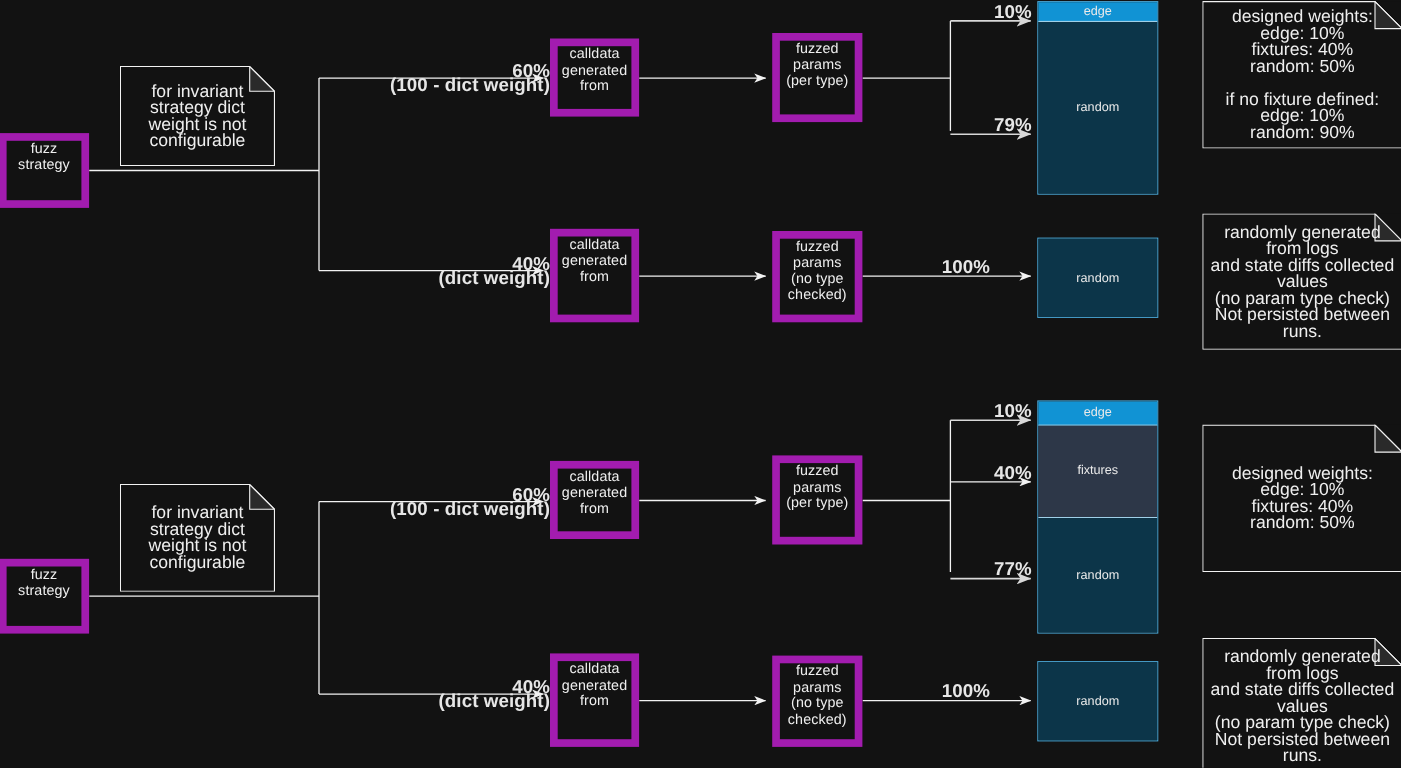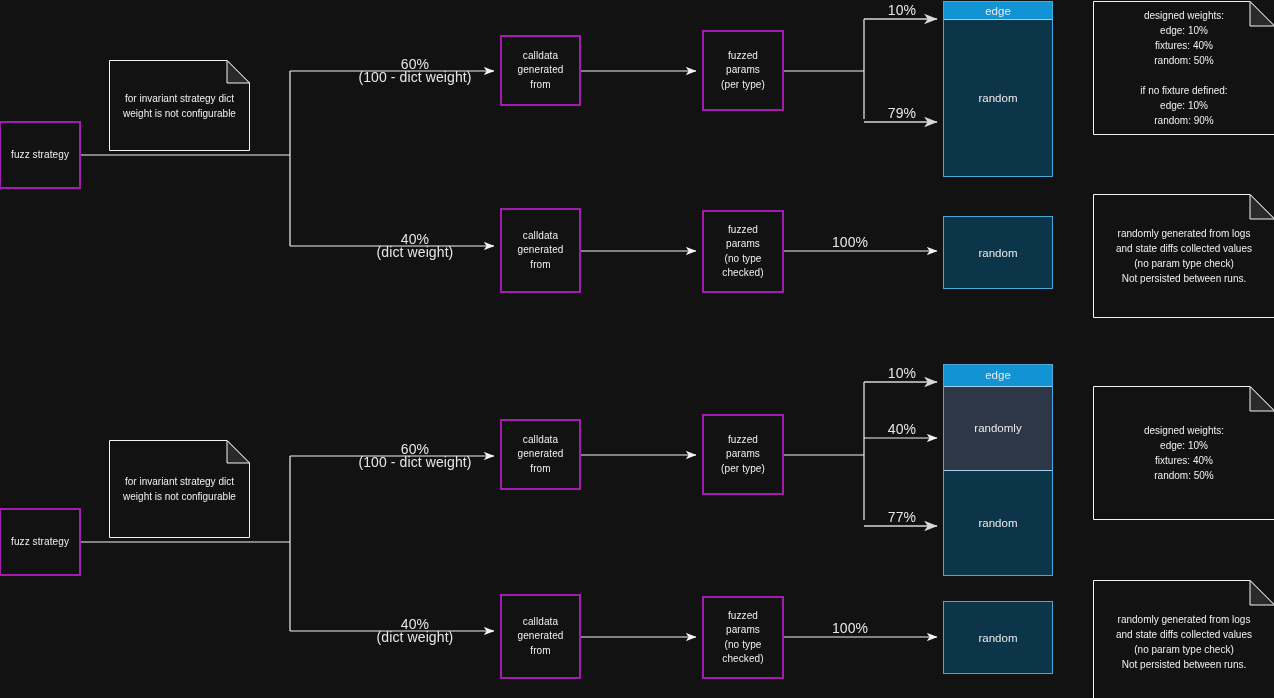--- a/index.html
+++ b/index.html
@@ -7,40 +7,40 @@
     width:1274px;height:698px;position:relative;overflow:hidden;
     font-family:"Liberation Sans", sans-serif;
     color:#e8e8e8;
   }
   .canvas{position:absolute;left:0;top:0;width:1274px;height:698px;}
   .svg-layer{position:absolute;left:0;top:0;width:1274px;height:698px;pointer-events:none;}
 
   
   .node{
     position:absolute;
-    border:2px solid #a21caf;
+    border:7px solid #a21caf;
     background:#121212;
     box-sizing:border-box;
-    display:flex;align-items:center;justify-content:center;
+    display:flex;align-items:flex-start;justify-content:center;
     text-align:center;
-    font-size:10px;
+    font-size:13px;
     line-height:14.5px;
     color:#efefef;
     white-space:pre-line;
     letter-spacing:0.1px;
   }
 
   
   .note{
     position:absolute;
     box-sizing:border-box;
     background:#121212;
     display:flex;align-items:center;justify-content:center;
     text-align:center;
-    font-size:10px;
+    font-size:16px;
     line-height:15px;
     color:#efefef;
     white-space:pre-line;
   }
   .note .note-body{position:relative;z-index:2;padding:0 6px;}
   .note .note-svg{position:absolute;left:0;top:0;width:100%;height:100%;z-index:1;}
 
   
   .stack{
     position:absolute;
@@ -51,26 +51,27 @@
   .seg{
     box-sizing:border-box;
     display:flex;align-items:center;justify-content:center;
     font-size:11.5px;color:#eaeaea;
     border-bottom:1px solid #9fd0e8;
   }
   .seg:last-child{border-bottom:none;}
 
   .edgelabel{
     position:absolute;
-    font-size:14px;
+    font-size:17px;
     color:#e6e6e6;
-    text-align:center;
+    text-align:right;
     line-height:13px;
     white-space:pre-line;
     letter-spacing:0.1px;
+    font-weight:bold;
   }
 </style>
 </head>
 <body>
 
 <div class="canvas">
 
   <svg class="svg-layer" viewBox="0 0 1274 698">
     <defs>
       <marker id="arrW" markerWidth="9" markerHeight="7" refX="8.6" refY="3.5" orient="auto">
@@ -250,21 +251,21 @@
   <div class="edgelabel" style="left:866px;top:367px;width:72px;"><span>10%</span></div>
   <div class="edgelabel" style="left:866px;top:423px;width:72px;"><span>40%</span></div>
   <div class="edgelabel" style="left:866px;top:511px;width:72px;"><span>77%</span></div>
   <div class="edgelabel" style="left:800px;top:622px;width:100px;"><span>100%</span></div>
 
   <div class="stack" style="left:943px;top:364px;width:110px;height:212px;">
     <div class="seg" style="flex:10 1 0;background:#1193d4;">
       <span>edge</span>
     </div>
     <div class="seg" style="flex:40 1 0;background:#2d3748;">
-      <span>randomly</span>
+      <span>fixtures</span>
     </div>
     <div class="seg" style="flex:50 1 0;background:#0c3549;">
       <span>random</span>
     </div>
   </div>
 
   <div class="stack" style="left:943px;top:601px;width:110px;height:73px;">
     <div class="seg" style="flex:1 1 0;background:#0c3549;">
       <span>random</span>
     </div>

